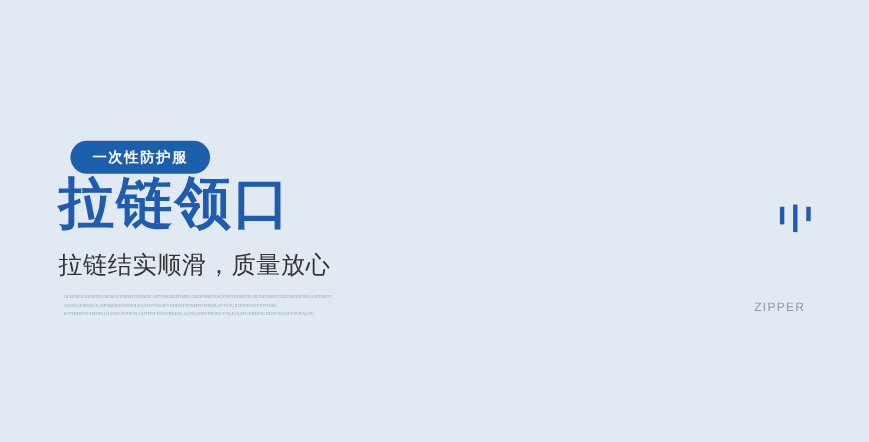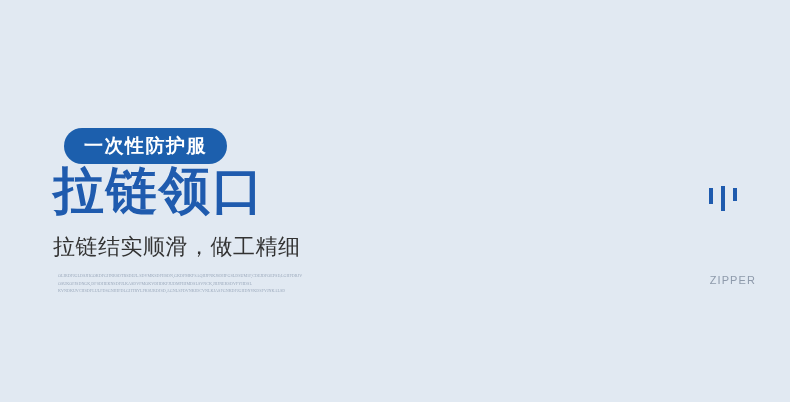--- a/index.html
+++ b/index.html
@@ -29,21 +29,21 @@
     left: 53px;
     top: 128px;
     width: 430px;
   }
 
   .badge {
     display: inline-block;
     margin-left: 11px;
     background: #1c5fad;
     color: #ffffff;
-    font-size: 19px;
+    font-size: 13px;
     font-weight: bold;
     letter-spacing: 1.5px;
     line-height: 1;
     padding: 8px 20px 9px 20px;
     border-radius: 20px;
     white-space: nowrap;
   }
 
   .headline {
     color: #1f5bae;
@@ -89,21 +89,21 @@
     background: #1f5bae;
     width: 4px;
     display: block;
   }
   .mark .bar-left   { left: 4px;  top: 6px;  height: 16px; }
   .mark .bar-mid    { left: 16px; top: 4px;  height: 25px; }
   .mark .bar-right  { left: 28px; top: 6px;  height: 13px; }
 
   .side-label {
     position: absolute;
-    right: 34px;
+    right: 58px;
     top: 272px;
     width: 160px;
     text-align: right;
     color: #8e9aab;
     font-size: 11px;
     letter-spacing: 1.1px;
     line-height: 1.55;
   }
   .side-label div { white-space: nowrap; }
 </style>
@@ -112,21 +112,21 @@
 
 <div class="banner">
 
   <div class="content">
 
     <div class="badge">一次性防护服</div>
 
     <div class="headline">拉链领口</div>
 
     <div class="subtitle">
-      <div>拉链结实顺滑，做工精细</div>
+      <div>拉链结实顺滑，质量放心</div>
     </div>
 
     <div class="filler">
       <div>OLIRDFJGLDSJHGOKDFGHNRSDTRSDEJL.SDVMKSDFHSDN,GKDFMKFSAQHJFNKJSDHFGSLDSUM1F,CDEJDFOEPSE;LGHFDRJV</div>
       <div>OSUKOFJSDNGK,DFSDHEKNSDFJLKASDVFMOKVDHDKFJUDMFHJMDSLSVNCK,JHJNEKSDVFYHDSL</div>
       <div>KVNDKUVCHSDFLULFDSGNJHFDLGHTRYLFKSURDJSD,AGNLSFDVNKJDCVNLKJASFGNKDFJGHDNVKDSFVJNKALSD</div>
     </div>
 
   </div>
 

